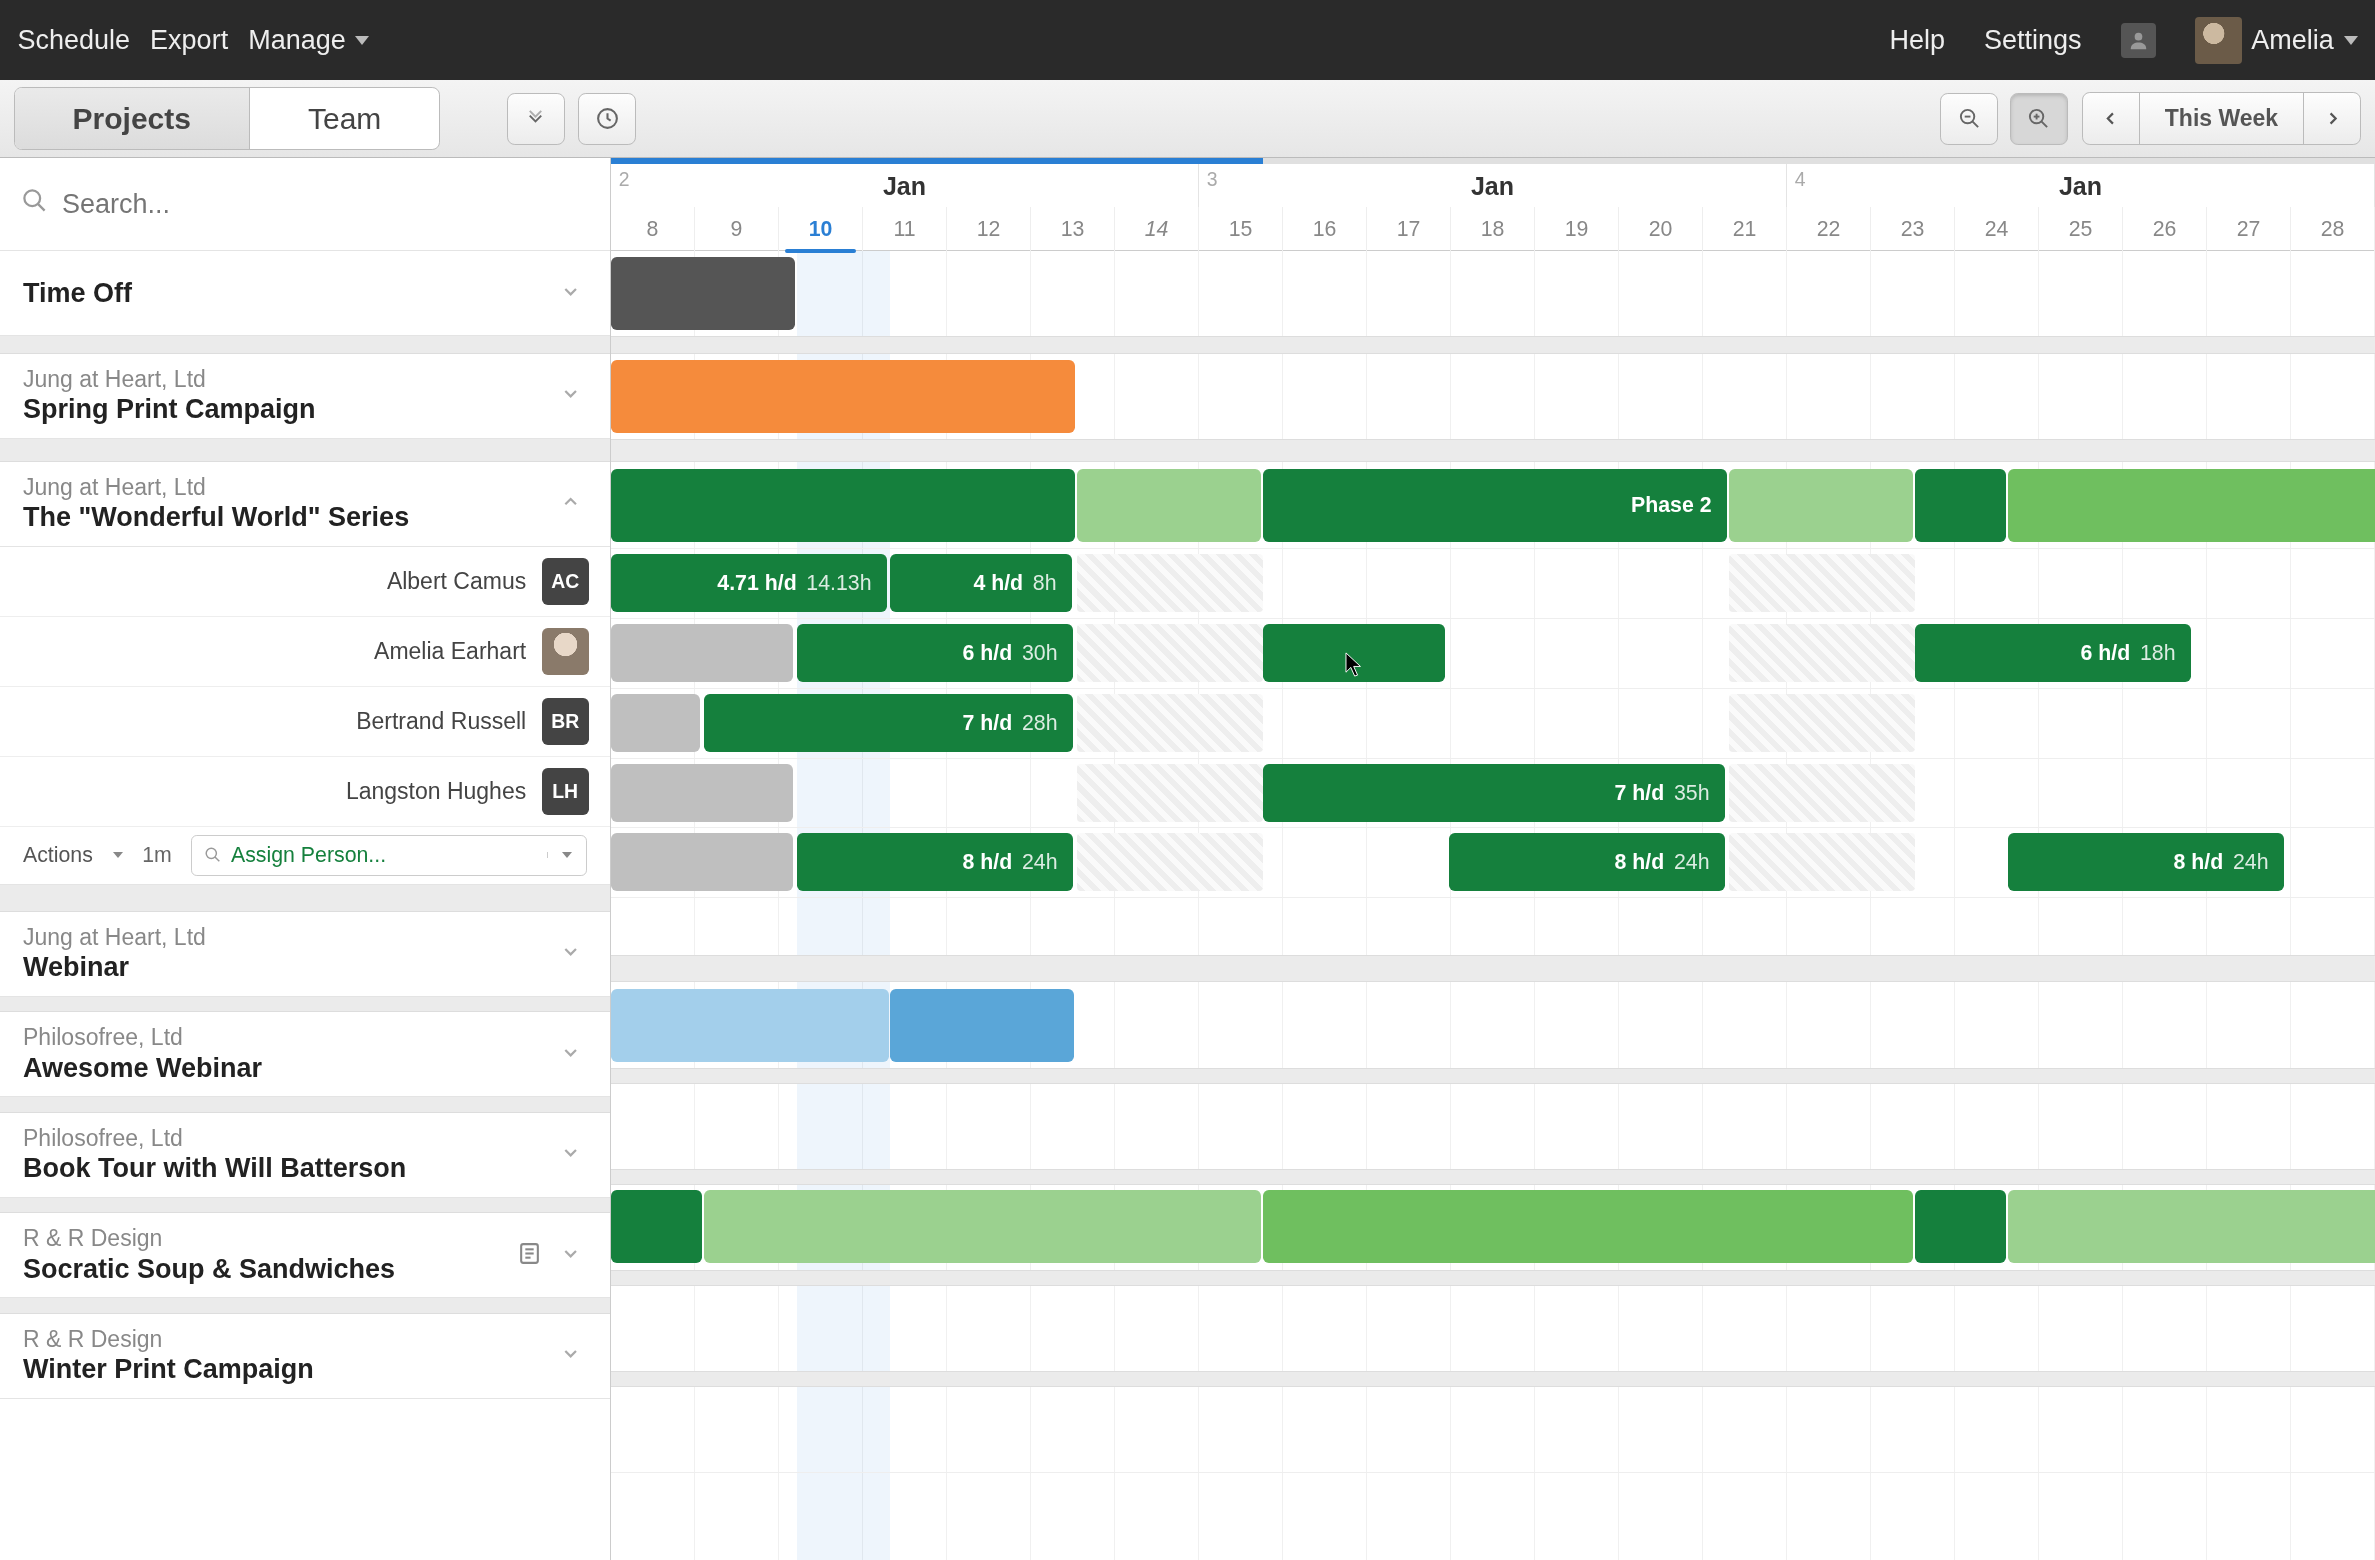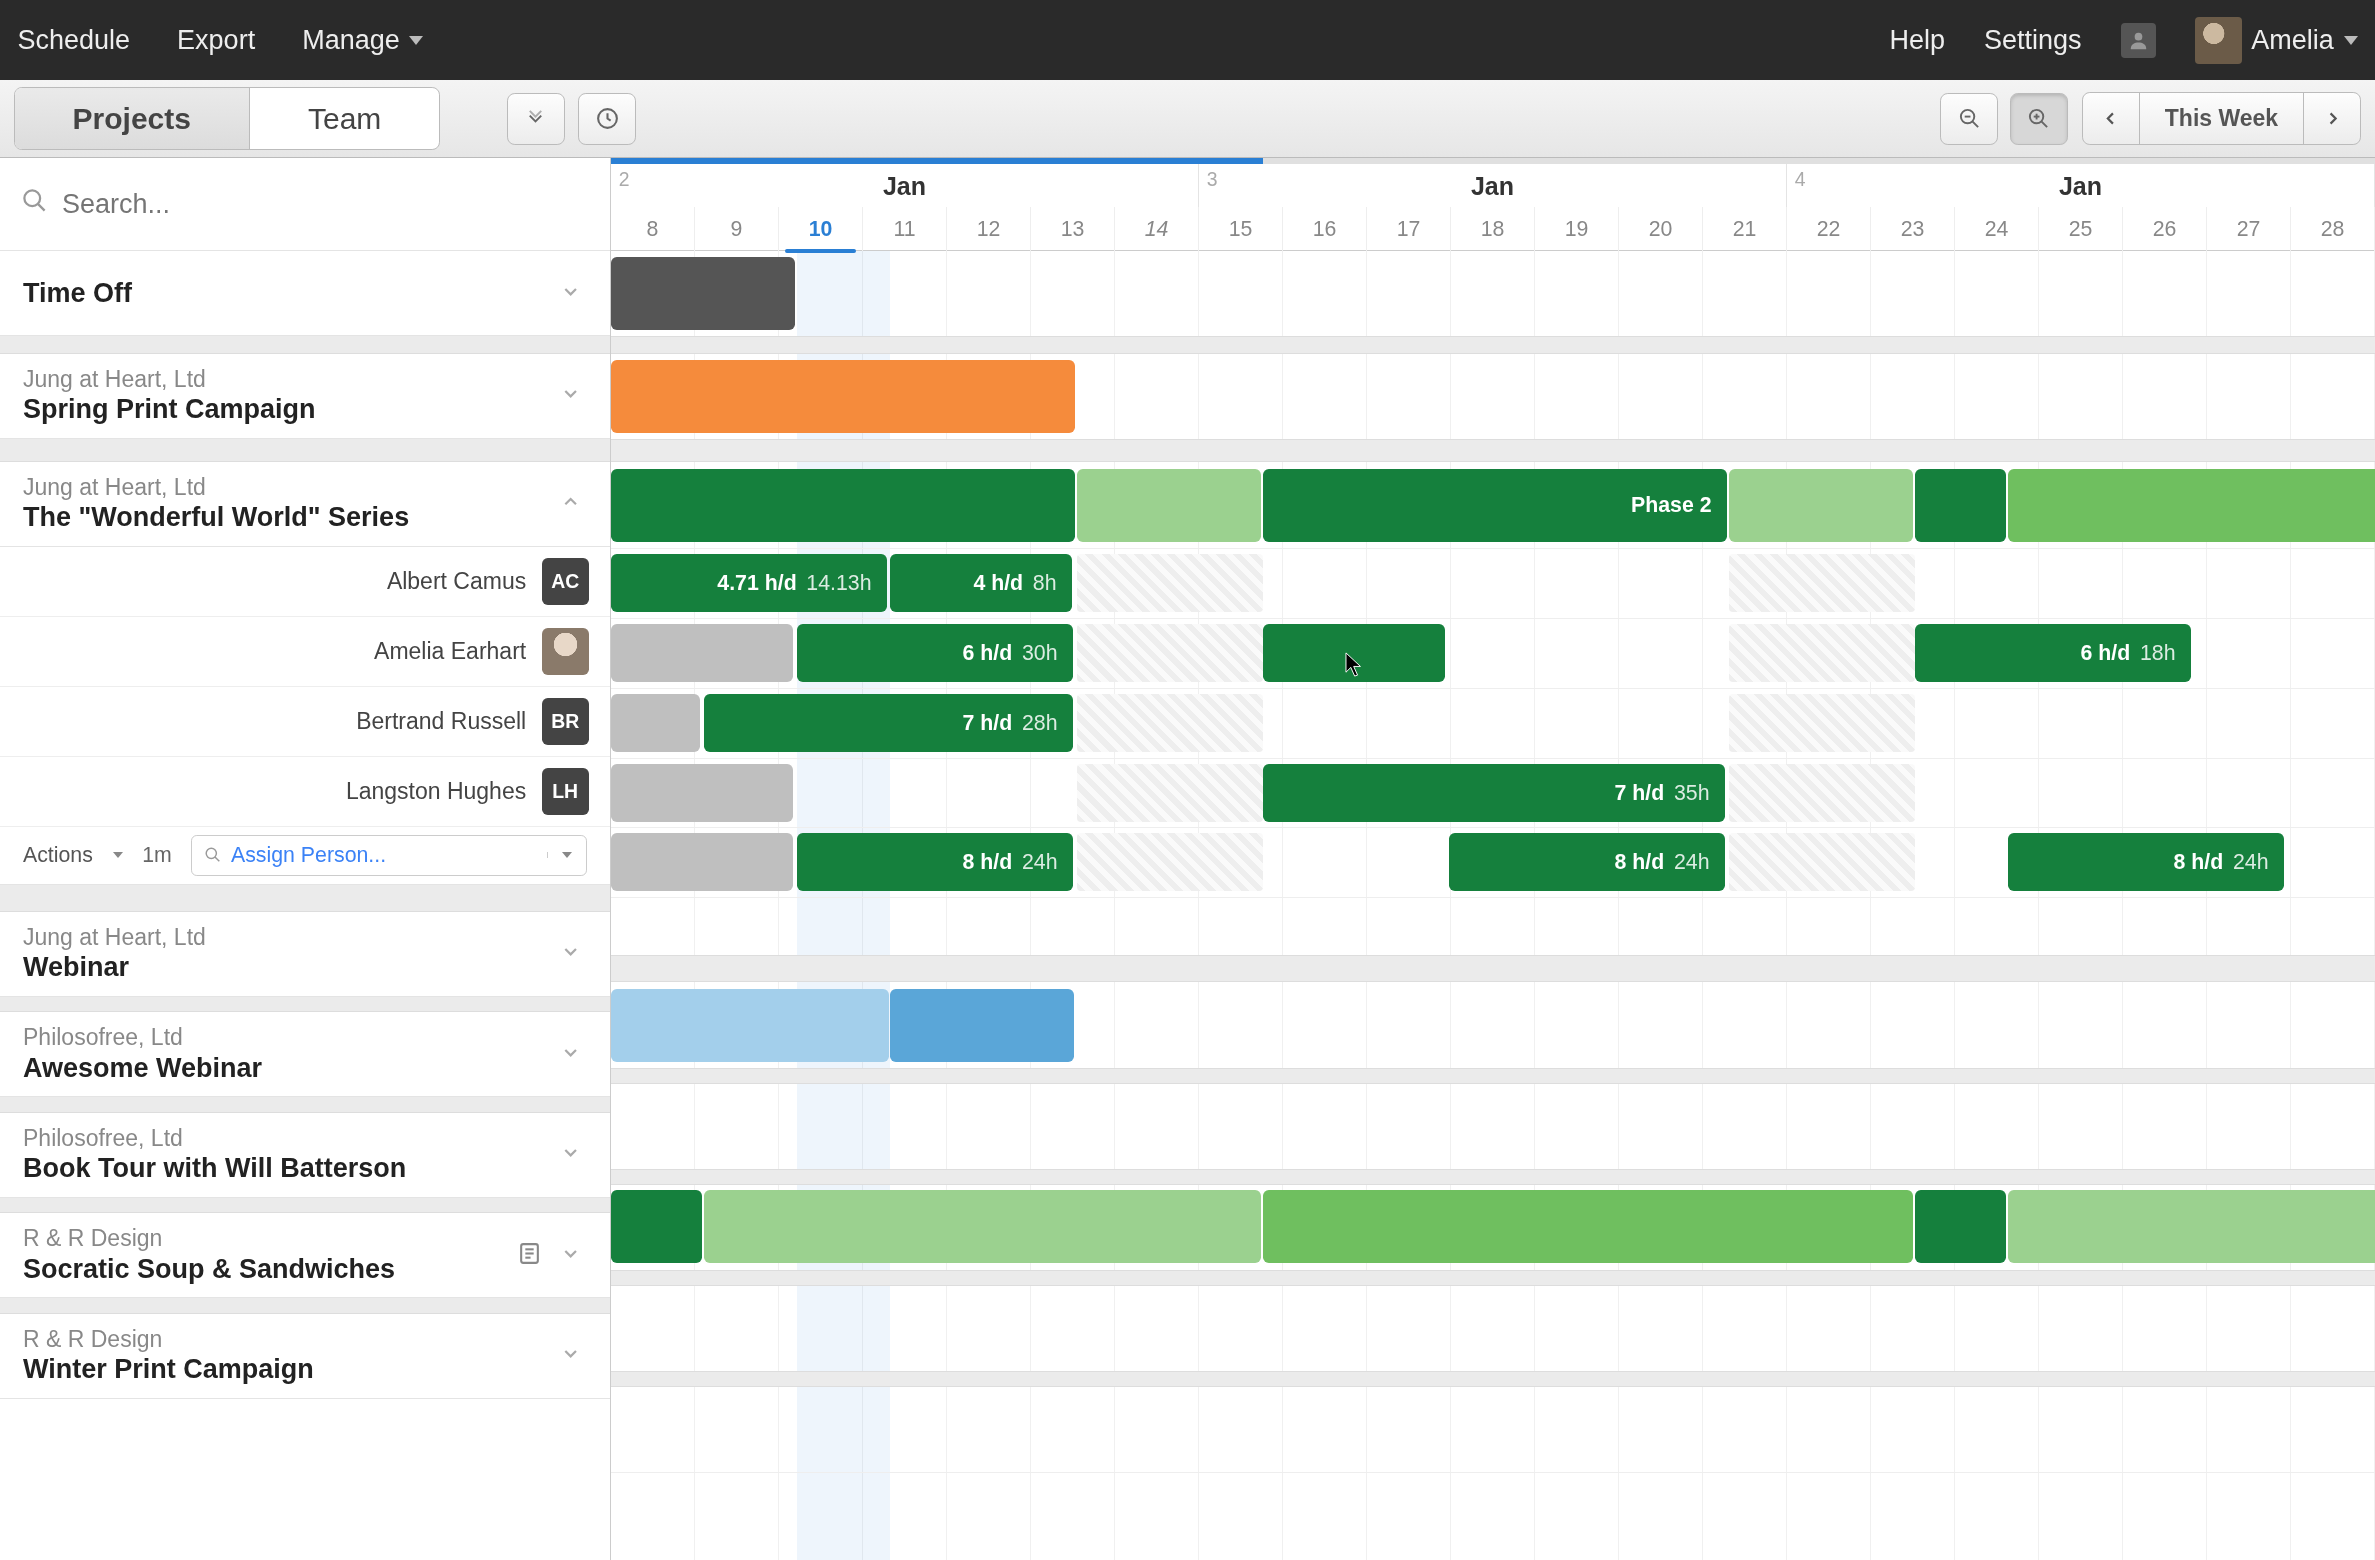--- a/index.html
+++ b/index.html
@@ -1,20 +1,20 @@
 <!DOCTYPE html>
 <html><head>
 <meta charset="utf-8">
 <style>
 * { box-sizing: border-box; margin: 0; padding: 0; }
 body { font-family: -apple-system, BlinkMacSystemFont, "Segoe UI", Helvetica, Arial, sans-serif; font-size: 13.6px; color: #333; background: #fff; width: 2375px; height: 1560px; overflow: hidden; transform-origin: top left; }
 
 
 .topbar { background: #2a2a2a; height: 80px; display: flex; align-items: center; padding: 0 17.5px; color: #eee; font-size: 27px; }
-.topbar .nav-left { display: flex; gap: 47px; align-items: center; }
+.topbar .nav-left { display: flex; gap: 20px; align-items: center; }
 .topbar .nav-item { cursor: pointer; display: flex; align-items: center; gap: 9.7px; }
 .topbar .nav-right { margin-left: auto; display: flex; align-items: center; gap: 39px; }
 .topbar .avatar-blank { width: 35px; height: 35px; background: #555; border-radius: 3.9px; display: flex; align-items: center; justify-content: center; }
 .topbar .avatar-img { width: 47px; height: 47px; border-radius: 3.9px; background: #887766; background-image: radial-gradient(circle at 40% 35%, #ccb9a0 25%, #6b5b48 26%); }
 .chev-down { width: 0; height: 0; border-left: 7.8px solid transparent; border-right: 7.8px solid transparent; border-top: 9.7px solid #bbb; display: inline-block; }
 
 
 .toolbar { height: 78px; background: linear-gradient(#f4f4f4, #e6e6e6); border-bottom: 1px solid #bbb; display: flex; align-items: center; padding: 0 13.6px; gap: 13.6px; }
 .seg { display: flex; border: 1px solid #bbb; border-radius: 7.8px; overflow: hidden; background: #fff; }
 .seg .seg-btn { padding: 13.6px 58px; font-size: 30px; color: #444; cursor: pointer; }
@@ -48,21 +48,21 @@
 
 
 .person-row { height: 70px; display: flex; align-items: center; justify-content: flex-end; padding-right: 21.3px; gap: 15.5px; border-bottom: 1px solid #eee; }
 .person-row .pn { font-size: 23px; color: #444; }
 .person-row .badge { width: 47px; height: 47px; border-radius: 5.8px; background: #444; color: #fff; font-size: 19.4px; font-weight: 600; display: flex; align-items: center; justify-content: center; }
 .person-row .badge.photo { background: #aa9988; background-image: radial-gradient(circle at 50% 35%, #e8d8c8 30%, #8a7a6a 31%); }
 
 
 .actions-row { height: 58px; display: flex; align-items: center; padding: 0 23px; gap: 19.4px; font-size: 21.3px; color: #555; border-bottom: 1px solid #e4e4e4; }
 .assign-box { flex: 1; display: flex; border: 1px solid #ccc; border-radius: 5.8px; height: 41px; align-items: center; }
-.assign-box .ab-main { flex: 1; display: flex; align-items: center; gap: 9.7px; padding: 0 11.6px; color: #3b82f6; }
+.assign-box .ab-main { flex: 1; display: flex; align-items: center; gap: 9.7px; padding: 0 11.6px; color: #15803d; }
 .assign-box .ab-dd { width: 39px; border-left: 1px solid #ccc; display: flex; align-items: center; justify-content: center; }
 
 
 .tl-header { height: 93px; border-bottom: 1px solid #ccc; position: relative; }
 .tl-weekbar { height: 5.8px; background: #e0e0e0; position: absolute; top: 0; left: 0; right: 0; }
 .tl-weekbar .wb-active { position: absolute; top: 0; height: 5.8px; background: #2a7fd4; }
 .tl-weekrow { position: absolute; top: 5.8px; left: 0; right: 0; height: 43px; display: flex; }
 .tl-week { border-right: 1px solid #e4e4e4; position: relative; }
 .tl-week .wnum { position: absolute; top: 3.9px; left: 7.8px; color: #aaa; font-size: 19.4px; }
 .tl-week .wmonth { position: absolute; top: 7.8px; left: 50%; transform: translateX(-50%); font-weight: 700; font-size: 25px; color: #333; }

